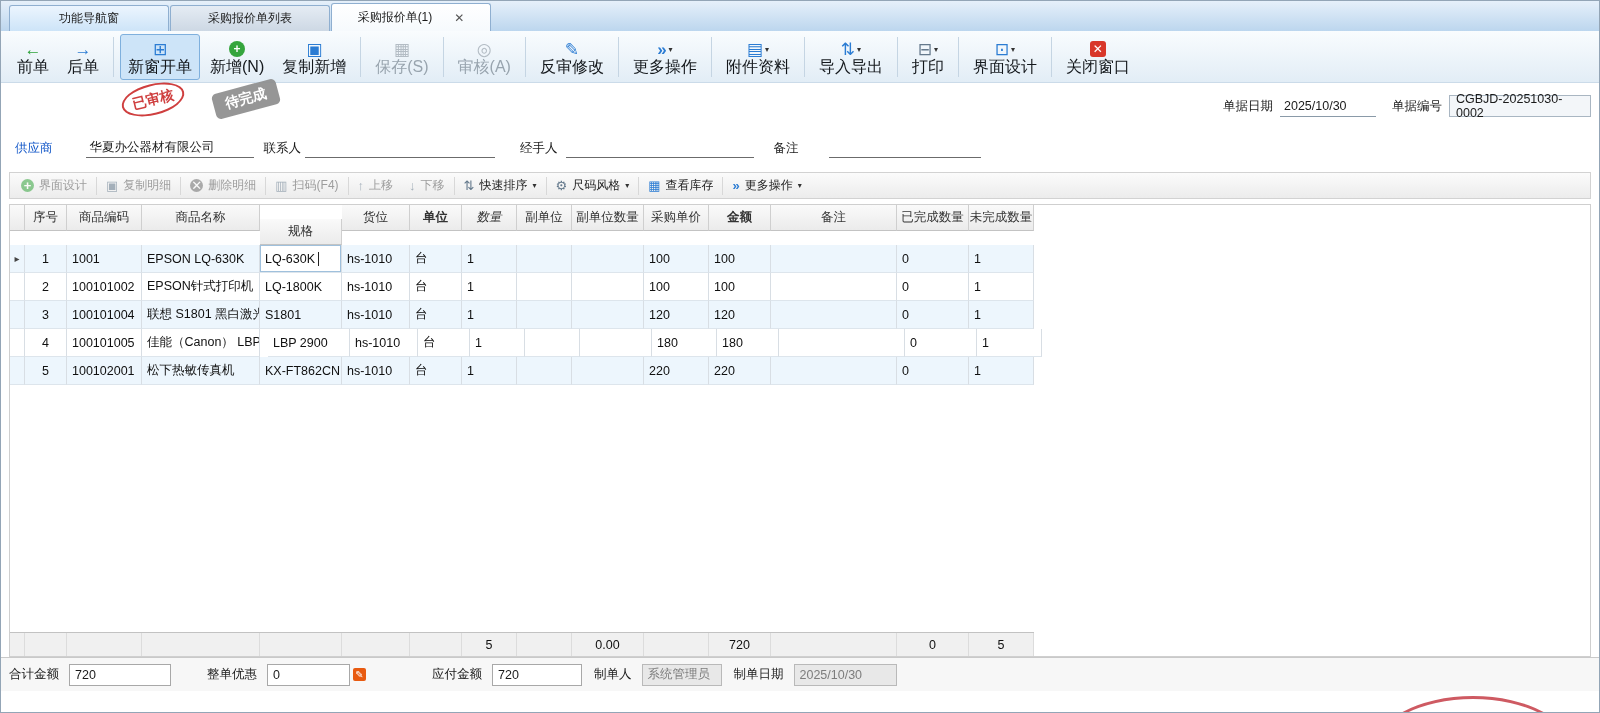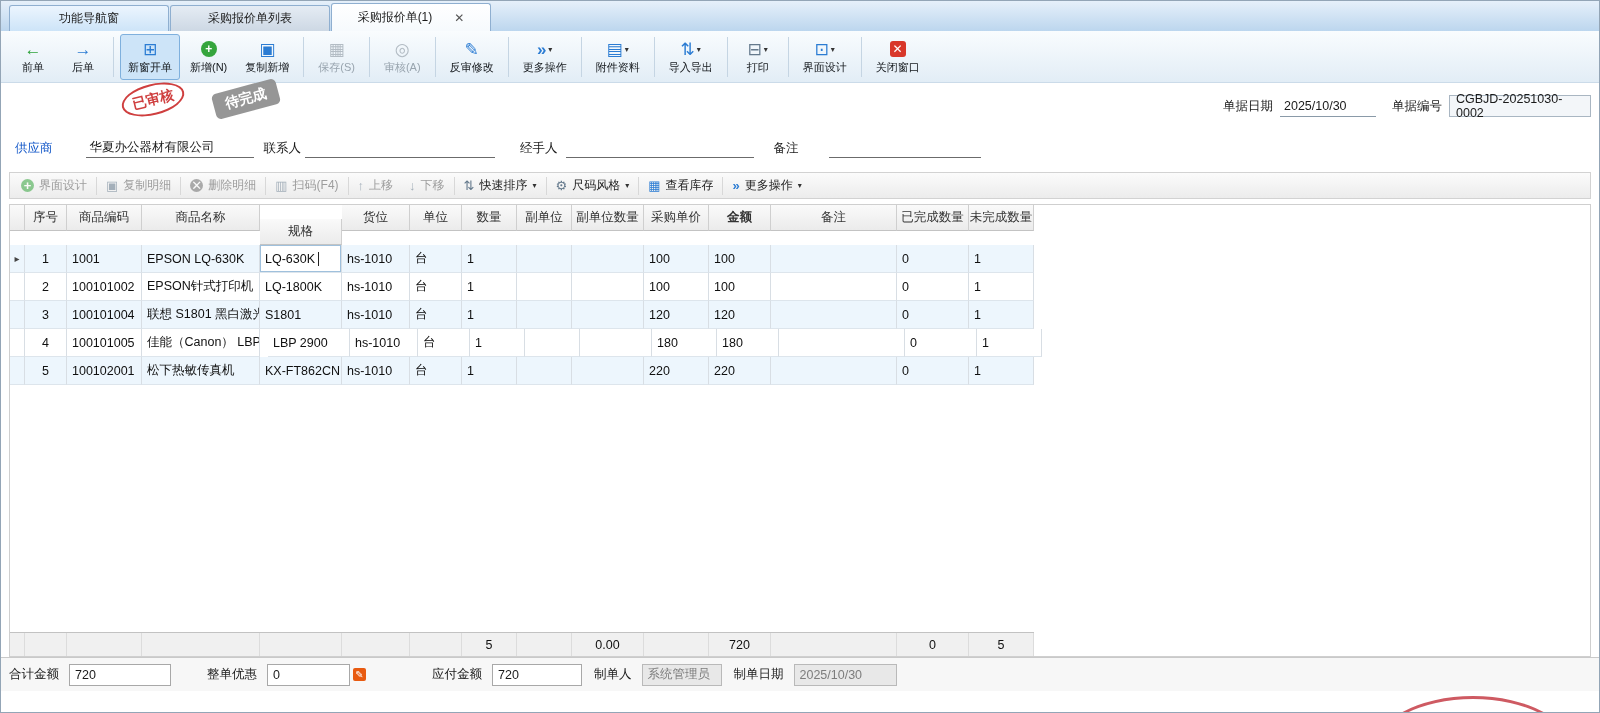--- a/index.html
+++ b/index.html
@@ -15,21 +15,21 @@
   .tab.active{background:linear-gradient(#ffffff,#f6fafd);height:28px;}
   .tab .x{color:#555;font-size:12px;line-height:12px;}
 
   
   .toolbar{flex:0 0 52px;display:flex;align-items:center;padding:2px 8px;background:linear-gradient(#f9fcfe,#e2edf6);border-bottom:1px solid #cbdbe9;gap:2px;}
   .tbtn{display:flex;flex-direction:column;align-items:center;justify-content:center;gap:3px;min-width:48px;height:46px;padding:2px 7px;border:1px solid transparent;border-radius:3px;color:#14181c;}
   .tbtn.selected{background:#cde4f8;border-color:#7fb0dd;}
   .tbtn.disabled{color:#98a4ae;}
   .tbtn.disabled .ico{color:#b3bcc4 !important;}
   .ico-row{height:18px;display:flex;align-items:center;gap:2px;}
-  .lbl{font-size:11px;line-height:12px;white-space:nowrap;}
+  .lbl{font-size:16px;line-height:12px;white-space:nowrap;}
   .tb-sep{width:1px;height:40px;background:#c5d5e3;margin:0 4px;flex:0 0 1px;}
   .caret{font-size:8px;color:#333;}
 
   .ico{display:inline-flex;align-items:center;justify-content:center;line-height:1;}
   .big{font-size:17px;}
   .bold{font-weight:bold;}
   .c-green{color:#2fa33c}.c-blue{color:#2b7cd3}.c-gray{color:#a9b2ba}.c-slate{color:#64798c}
   .badge{display:inline-flex;align-items:center;justify-content:center;width:16px;height:16px;border-radius:50%;color:#fff;font-size:12px;font-weight:bold;}
   .badge-green{background:#35a53d;}
   .badge-red{background:#d8372a;border-radius:3px;}
@@ -288,22 +288,22 @@
     </div>
 
   <div class="grid">
       <div class="trow thead">
         <div class="tcell ind" style="flex: 0 0 15px; width: 15px;"></div>
         <div class="tcell" style="flex: 0 0 42px; width: 42px;">序号</div>
         <div class="tcell" style="flex: 0 0 75px; width: 75px;">商品编码</div>
         <div class="tcell" style="flex: 0 0 118px; width: 118px;">商品名称</div>
         <div class="tcell" style="flex: 0 0 82px; width: 82px; margin-top: 14px;">规格</div>
         <div class="tcell" style="flex: 0 0 68px; width: 68px;">货位</div>
-        <div class="tcell" style="flex: 0 0 52px; width: 52px;">单位</div>
-        <div class="tcell" style="flex: 0 0 55px; width: 55px;">数量</div>
+        <div class="tcell" style="flex: 0 0 52px; width: 52px; font-weight: bold;">单位</div>
+        <div class="tcell" style="flex: 0 0 55px; width: 55px; font-style: italic;">数量</div>
         <div class="tcell" style="flex: 0 0 55px; width: 55px;">副单位</div>
         <div class="tcell" style="flex: 0 0 72px; width: 72px; text-align: center;">副单位数量</div>
         <div class="tcell" style="flex: 0 0 65px; width: 65px;">采购单价</div>
         <div class="tcell" style="flex: 0 0 62px; width: 62px; font-weight: bold;">金额</div>
         <div class="tcell" style="flex: 0 0 126px; width: 126px;">备注</div>
         <div class="tcell" style="flex: 0 0 72px; width: 72px;">已完成数量</div>
         <div class="tcell" style="flex: 0 0 65px; width: 65px;">未完成数量</div>
       </div>
       <div class="trow drow alt">
         <div class="tcell ind" style="flex: 0 0 15px; width: 15px;">▸</div>

